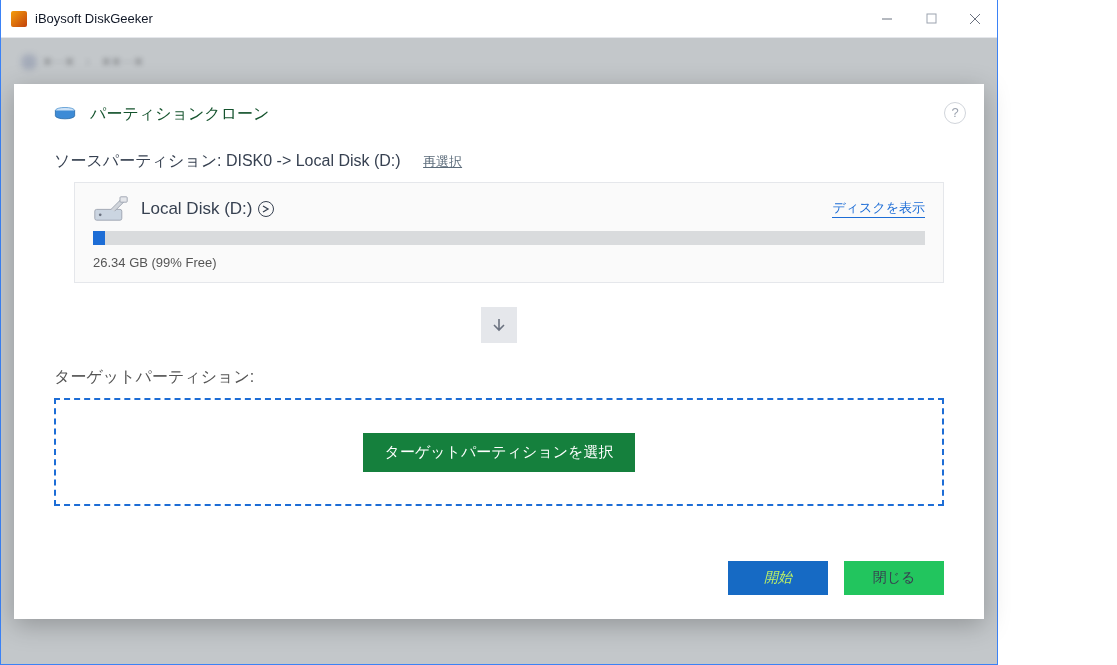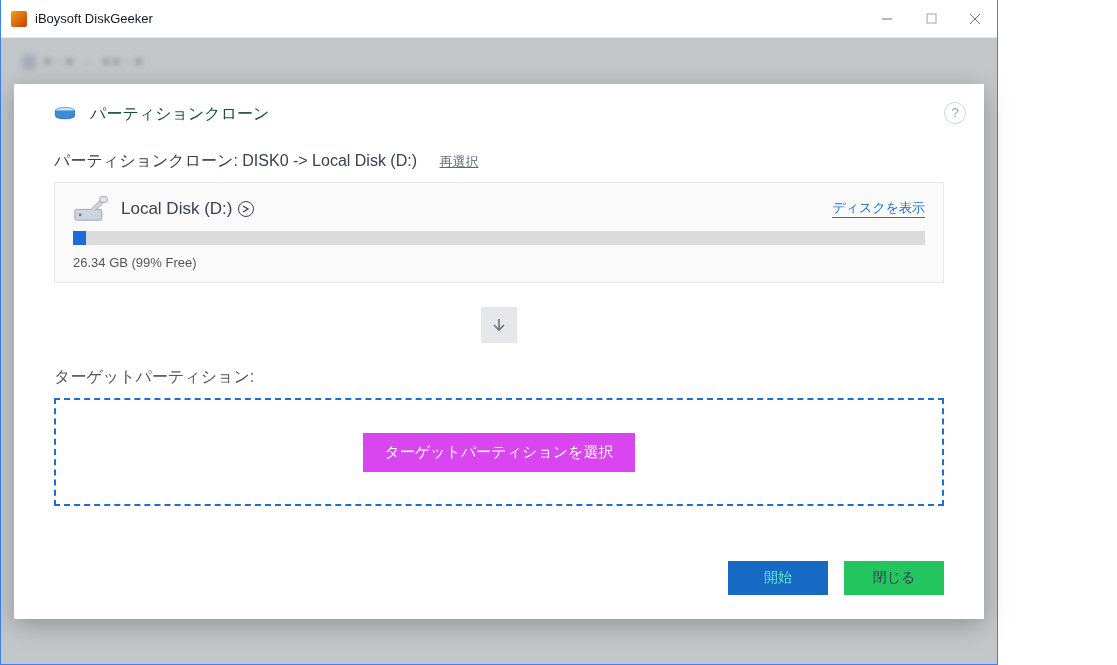--- a/index.html
+++ b/index.html
@@ -13,37 +13,37 @@
   .body-bg { flex: 1; background: #c3c7ca; position: relative; display: flex; align-items: center; justify-content: center; }
   .bg-blur { position: absolute; top: 14px; left: 20px; color: rgba(20,20,30,0.18); font-size: 15px; letter-spacing: 1px; filter: blur(2px); }
   .bg-dot { display:inline-block; width:16px; height:16px; border-radius:50%; background: rgba(40,60,120,0.2); vertical-align:middle; margin-right:6px; filter: blur(2px);}
   .dialog { width: 970px; height: 535px; background: #fff; box-shadow: 0 6px 24px rgba(0,0,0,0.25); position: relative; padding: 20px 40px 24px 40px; display: flex; flex-direction: column; }
   .dlg-header { display: flex; align-items: center; margin-bottom: 26px; }
   .disk-header-icon { width: 22px; height: 14px; margin-right: 14px; }
   .dlg-title { font-size: 16px; color: #14532d; }
   .help-btn { position: absolute; right: 18px; top: 18px; width: 22px; height: 22px; border: 1px solid #d1d5db; border-radius: 50%; display:flex; align-items:center; justify-content:center; color:#9ca3af; font-size:13px; }
   .src-line { font-size: 16px; color: #374151; margin-bottom: 10px; }
   .reselect { font-size: 13px; color: #5b6b7a; text-decoration: underline; margin-left: 18px; cursor: pointer; }
-  .src-card { border: 1px solid #e5e7eb; background: #fafafa; padding: 12px 18px 12px 18px; position: relative; }
+  .src-card { border: 1px solid #e5e7eb; background: #fafafa; padding: 12px 18px 12px 18px; position: relative; margin-left: 20px; }
   .src-card-top { display: flex; align-items: center; justify-content: space-between; }
   .src-left { display: flex; align-items: center; }
   .hdd-icon { width: 36px; margin-right: 12px; }
   .disk-name { font-size: 17px; color: #374151; margin-right: 6px; }
   .arrow-circle { width:16px; height:16px; border:1.5px solid #374151; border-radius:50%; display:inline-flex; align-items:center; justify-content:center;}
   .show-disk { color: #1d6dd6; font-size: 13px; border-bottom: 1px solid #1d6dd6; cursor:pointer; }
   .usage-bar { height: 14px; background: #d9dbdd; margin-top: 8px; position: relative; }
   .usage-fill { height: 100%; width: 1.5%; background: #1d6dd6; }
   .usage-text { font-size: 13px; color: #555; margin-top: 10px; }
   .down-arrow-box { width: 36px; height: 36px; background: #e5e7eb; display:flex; align-items:center; justify-content:center; margin: 24px auto; }
   .target-label { font-size: 16px; color: #555; margin-bottom: 10px; }
   .target-zone { border: 2px dashed #1d6dd6; height: 108px; display:flex; align-items:center; justify-content:center; }
-  .select-target-btn { background: #d946ef; color: #fff; font-size: 15px; padding: 10px 22px; border: none; cursor:pointer; }
+  .select-target-btn { background: #15803d; color: #fff; font-size: 15px; padding: 10px 22px; border: none; cursor:pointer; }
   .dlg-footer { display: flex; justify-content: flex-end; gap: 16px; margin-top: auto; padding-top: 24px; }
   .btn { min-width: 100px; height: 34px; font-size: 14px; display:flex; align-items:center; justify-content:center; cursor:pointer; border:none; }
-  .btn-primary { background:#166ac4; color:#5eead4; }
+  .btn-primary { background:#166ac4; color:#bef264;font-style:italic; }
   .btn-secondary { background:#22c55e; color:#374151; }
 </style>
 </head>
 <body>
 
 <div class="window">
   <div class="titlebar">
     <div class="app-icon"></div>
     <div class="title">iBoysoft DiskGeeker</div>
     <div class="win-btns">
@@ -76,21 +76,21 @@
 
       <div class="dlg-header">
         <svg class="disk-header-icon" viewBox="0 0 24 16">
           <ellipse cx="12" cy="4" rx="11" ry="3.5" fill="#cfe3f7" stroke="#5a9bd4"></ellipse>
           <path d="M1 4 v6 a11 3.5 0 0 0 22 0 v-6" fill="#3d8bd6" stroke="#2f6fab"></path>
         </svg>
         <div class="dlg-title">パーティションクローン</div>
       </div>
 
       <div class="src-line">
-        <span>パーティションクローン:</span>
+        <span>ソースパーティション:</span>
         <span>DISK0 -&gt; Local Disk (D:)</span>
         <span class="reselect">再選択</span>
       </div>
 
       <div class="src-card">
         <div class="src-card-top">
           <div class="src-left">
             <svg class="hdd-icon" viewBox="0 0 40 32">
               <rect x="2" y="16" width="30" height="12" rx="2" fill="#cbd5e1" stroke="#9ca3af"></rect>
               <circle cx="8" cy="22" r="1.5" fill="#6b7280"></circle>

